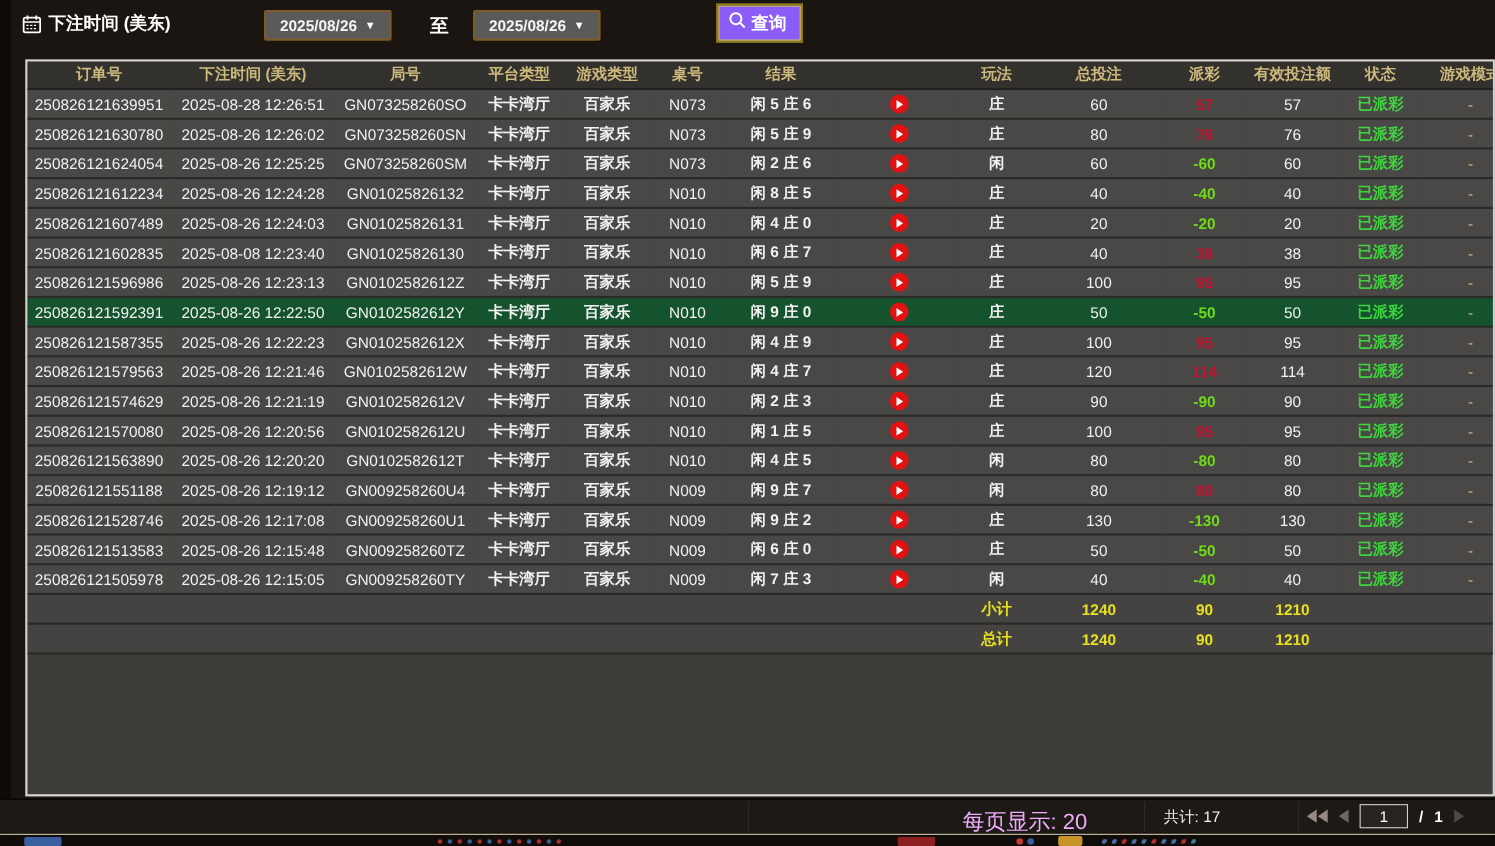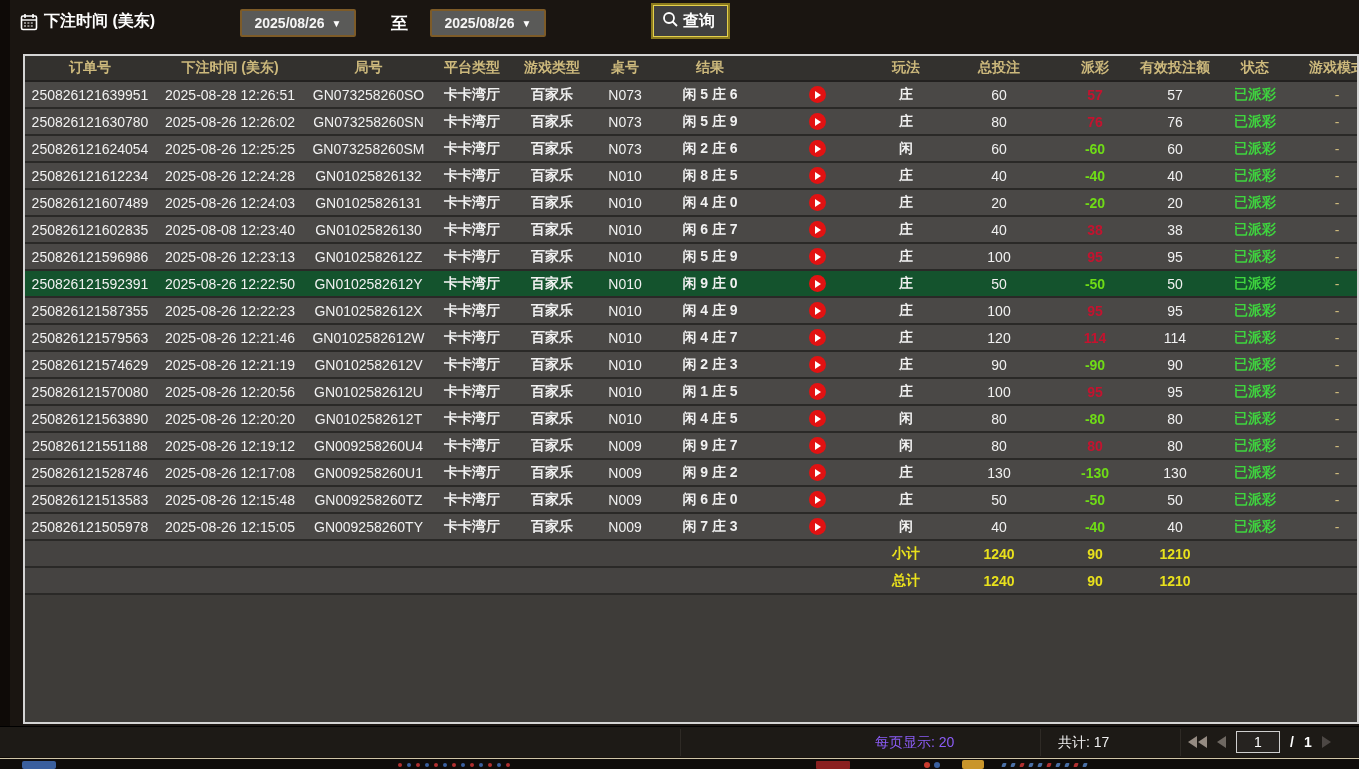--- a/index.html
+++ b/index.html
@@ -14,21 +14,21 @@
                   color:#ffffff; font-size:16px; font-weight:700; }
   .cal-icon svg { display:block; }
   .date-select { position:absolute; top:9px; width:116px; height:28px; background:#5a5a58;
                  border:2px solid #7d5b28; border-radius:2px; color:#f5f5f5; font-size:14px; font-weight:700;
                  display:flex; align-items:center; justify-content:center; gap:7px; cursor:pointer; }
   .date-select .caret { font-size:10px; color:#ffffff; }
   #date-from { left:240px; }
   #date-to   { left:430px; }
   .to-label { position:absolute; left:391px; top:12px; color:#ffffff; font-size:17px; font-weight:700; }
   .query-btn { position:absolute; left:653px; top:5px; height:32px; padding:0 12px 0 8px;
-               background:#404040; border:1px solid #e4d04c; outline:2px solid #8a7a1e; 
+               background:#8b5cf6; border:1px solid #e4d04c; outline:2px solid #8a7a1e; 
                color:#ffffff; font-size:16px; font-weight:700; display:flex; align-items:center; gap:4px; cursor:pointer; }
 
   
   .panel { position:absolute; left:23px; top:54px; width:1336px; height:670px;
            border:2px solid #d4d4d4; background:#3e3c39; overflow:hidden; }
   table { border-collapse:separate; border-spacing:0; table-layout:fixed; width:1357px; }
   th { height:26px; background:#33312e; color:#cdb97c; font-size:14px; font-weight:700;
        text-align:center; white-space:nowrap; overflow:hidden; border-bottom:2px solid #232120; }
   td { height:27px; background:#4a4846; color:#f1f1f1; font-size:14px; text-align:center;
        white-space:nowrap; overflow:hidden; border-bottom:2px solid #2a2927; }
@@ -41,21 +41,21 @@
   tr.totals td { background:#454341; color:#e9e11c; font-weight:700; }
   .play-btn { width:17px; height:17px; border-radius:50%; background:#e21212; border:none; cursor:pointer;
               display:inline-flex; align-items:center; justify-content:center; vertical-align:middle; }
   .play-btn .tri { width:0; height:0; border-top:4px solid transparent; border-bottom:4px solid transparent;
                    border-left:6px solid #ffffff; margin-left:2px; }
 
   
   .bottom-bar { position:absolute; left:0; top:726px; width:1359px; height:31px; background:#1d1a16;
                 border-top:1px solid #000; }
   .bottom-bar .seg-line { position:absolute; top:2px; height:27px; width:1px; background:#2e2a25; }
-  .page-size { position:absolute; left:875px; top:7px; color:#8b5cf6; font-size:14px; }
+  .page-size { position:absolute; left:875px; top:7px; color:#f0abfc; font-size:20px; }
   .total-count { position:absolute; left:1058px; top:7px; color:#f0f0f0; font-size:14px; }
   .pager { position:absolute; left:1188px; top:4px; display:flex; align-items:center; gap:10px; }
   .tri-l { width:0; height:0; border-top:6px solid transparent; border-bottom:6px solid transparent; border-right:9px solid #6e6862; }
   .tri-r { width:0; height:0; border-top:6px solid transparent; border-bottom:6px solid transparent; border-left:9px solid #4c4744; }
   .first-icon { display:flex; gap:1px; cursor:pointer; }
   .first-icon .tri-l { border-right-color:#958b82; }
   .nav-btn { cursor:pointer; display:flex; align-items:center; }
   .page-input { width:44px; height:22px; background:#262320; border:1px solid #cfcfcf; color:#ffffff;
                 font-size:14px; text-align:center; font-family:inherit; }
   .page-total { color:#ffffff; font-size:14px; font-weight:700; }

